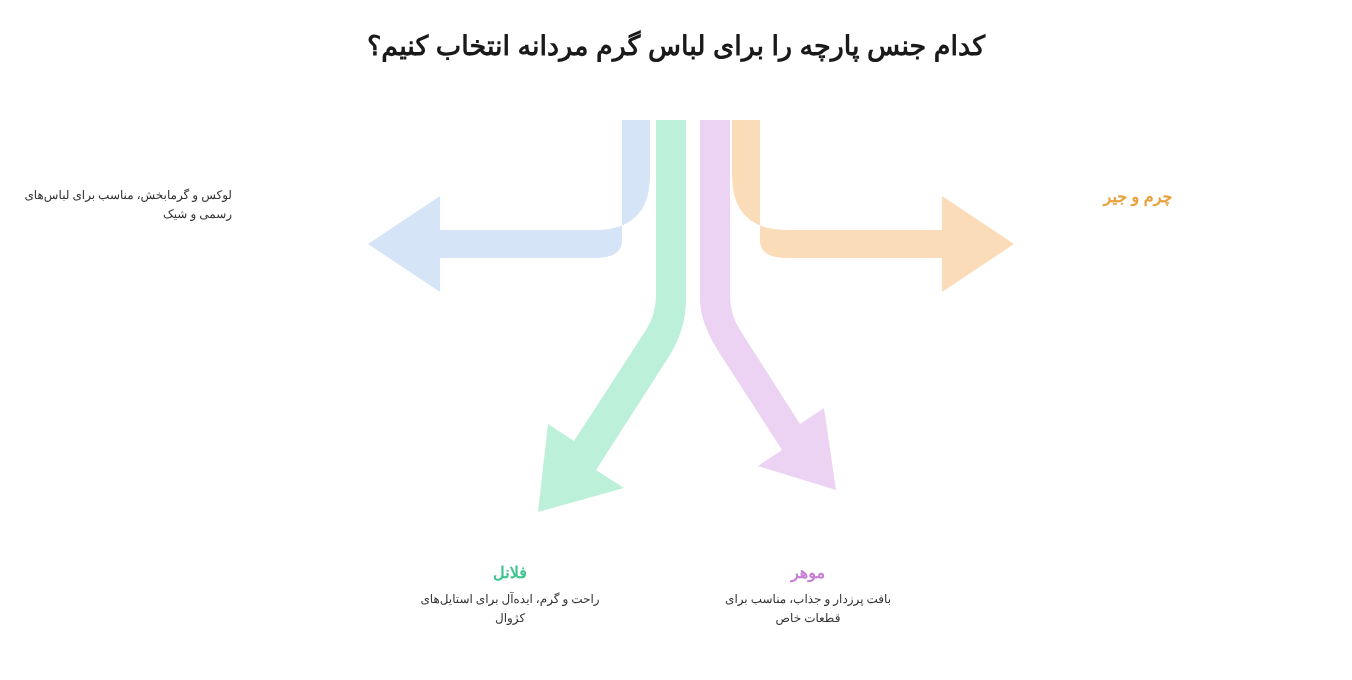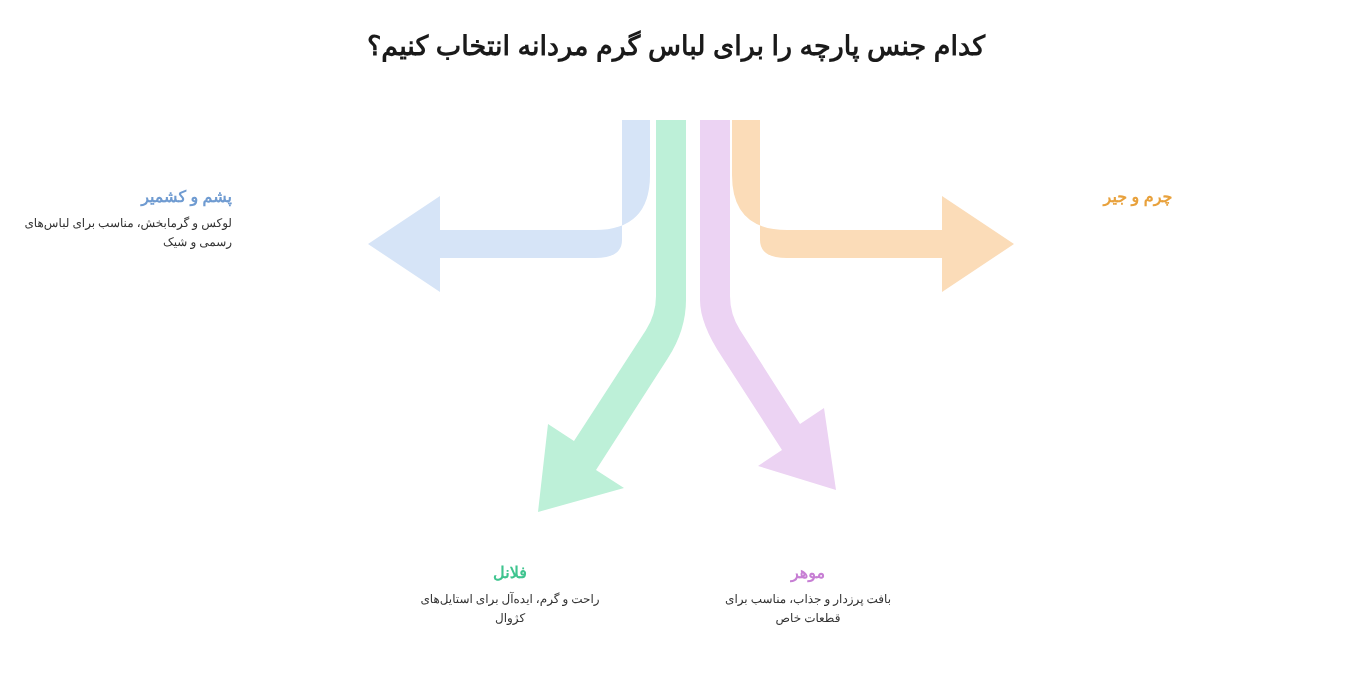--- a/index.html
+++ b/index.html
@@ -142,21 +142,20 @@
                L 824 408
                L 836 490
                L 758 466
                L 782 450
                L 722 357
                Q 700 324 700 300 Z" fill="#ecd3f3"></path>
     </g>
   </svg>
 
   <div class="node" id="node-wool">
-    <div class="node-title" style="color:#6f9bd1">پشم و کشمیر</div>
     <div class="node-desc">لوکس و گرمابخش، مناسب برای لباس‌های رسمی و شیک</div>
   </div>
 
   <div class="node" id="node-leather">
     <div class="node-title" style="color:#e8a13c">چرم و جیر</div>
   </div>
 
   <div class="node" id="node-mohair">
     <div class="node-title" style="color:#c77fd4">موهر</div>
     <div class="node-desc">بافت پرزدار و جذاب، مناسب برای قطعات خاص</div>

